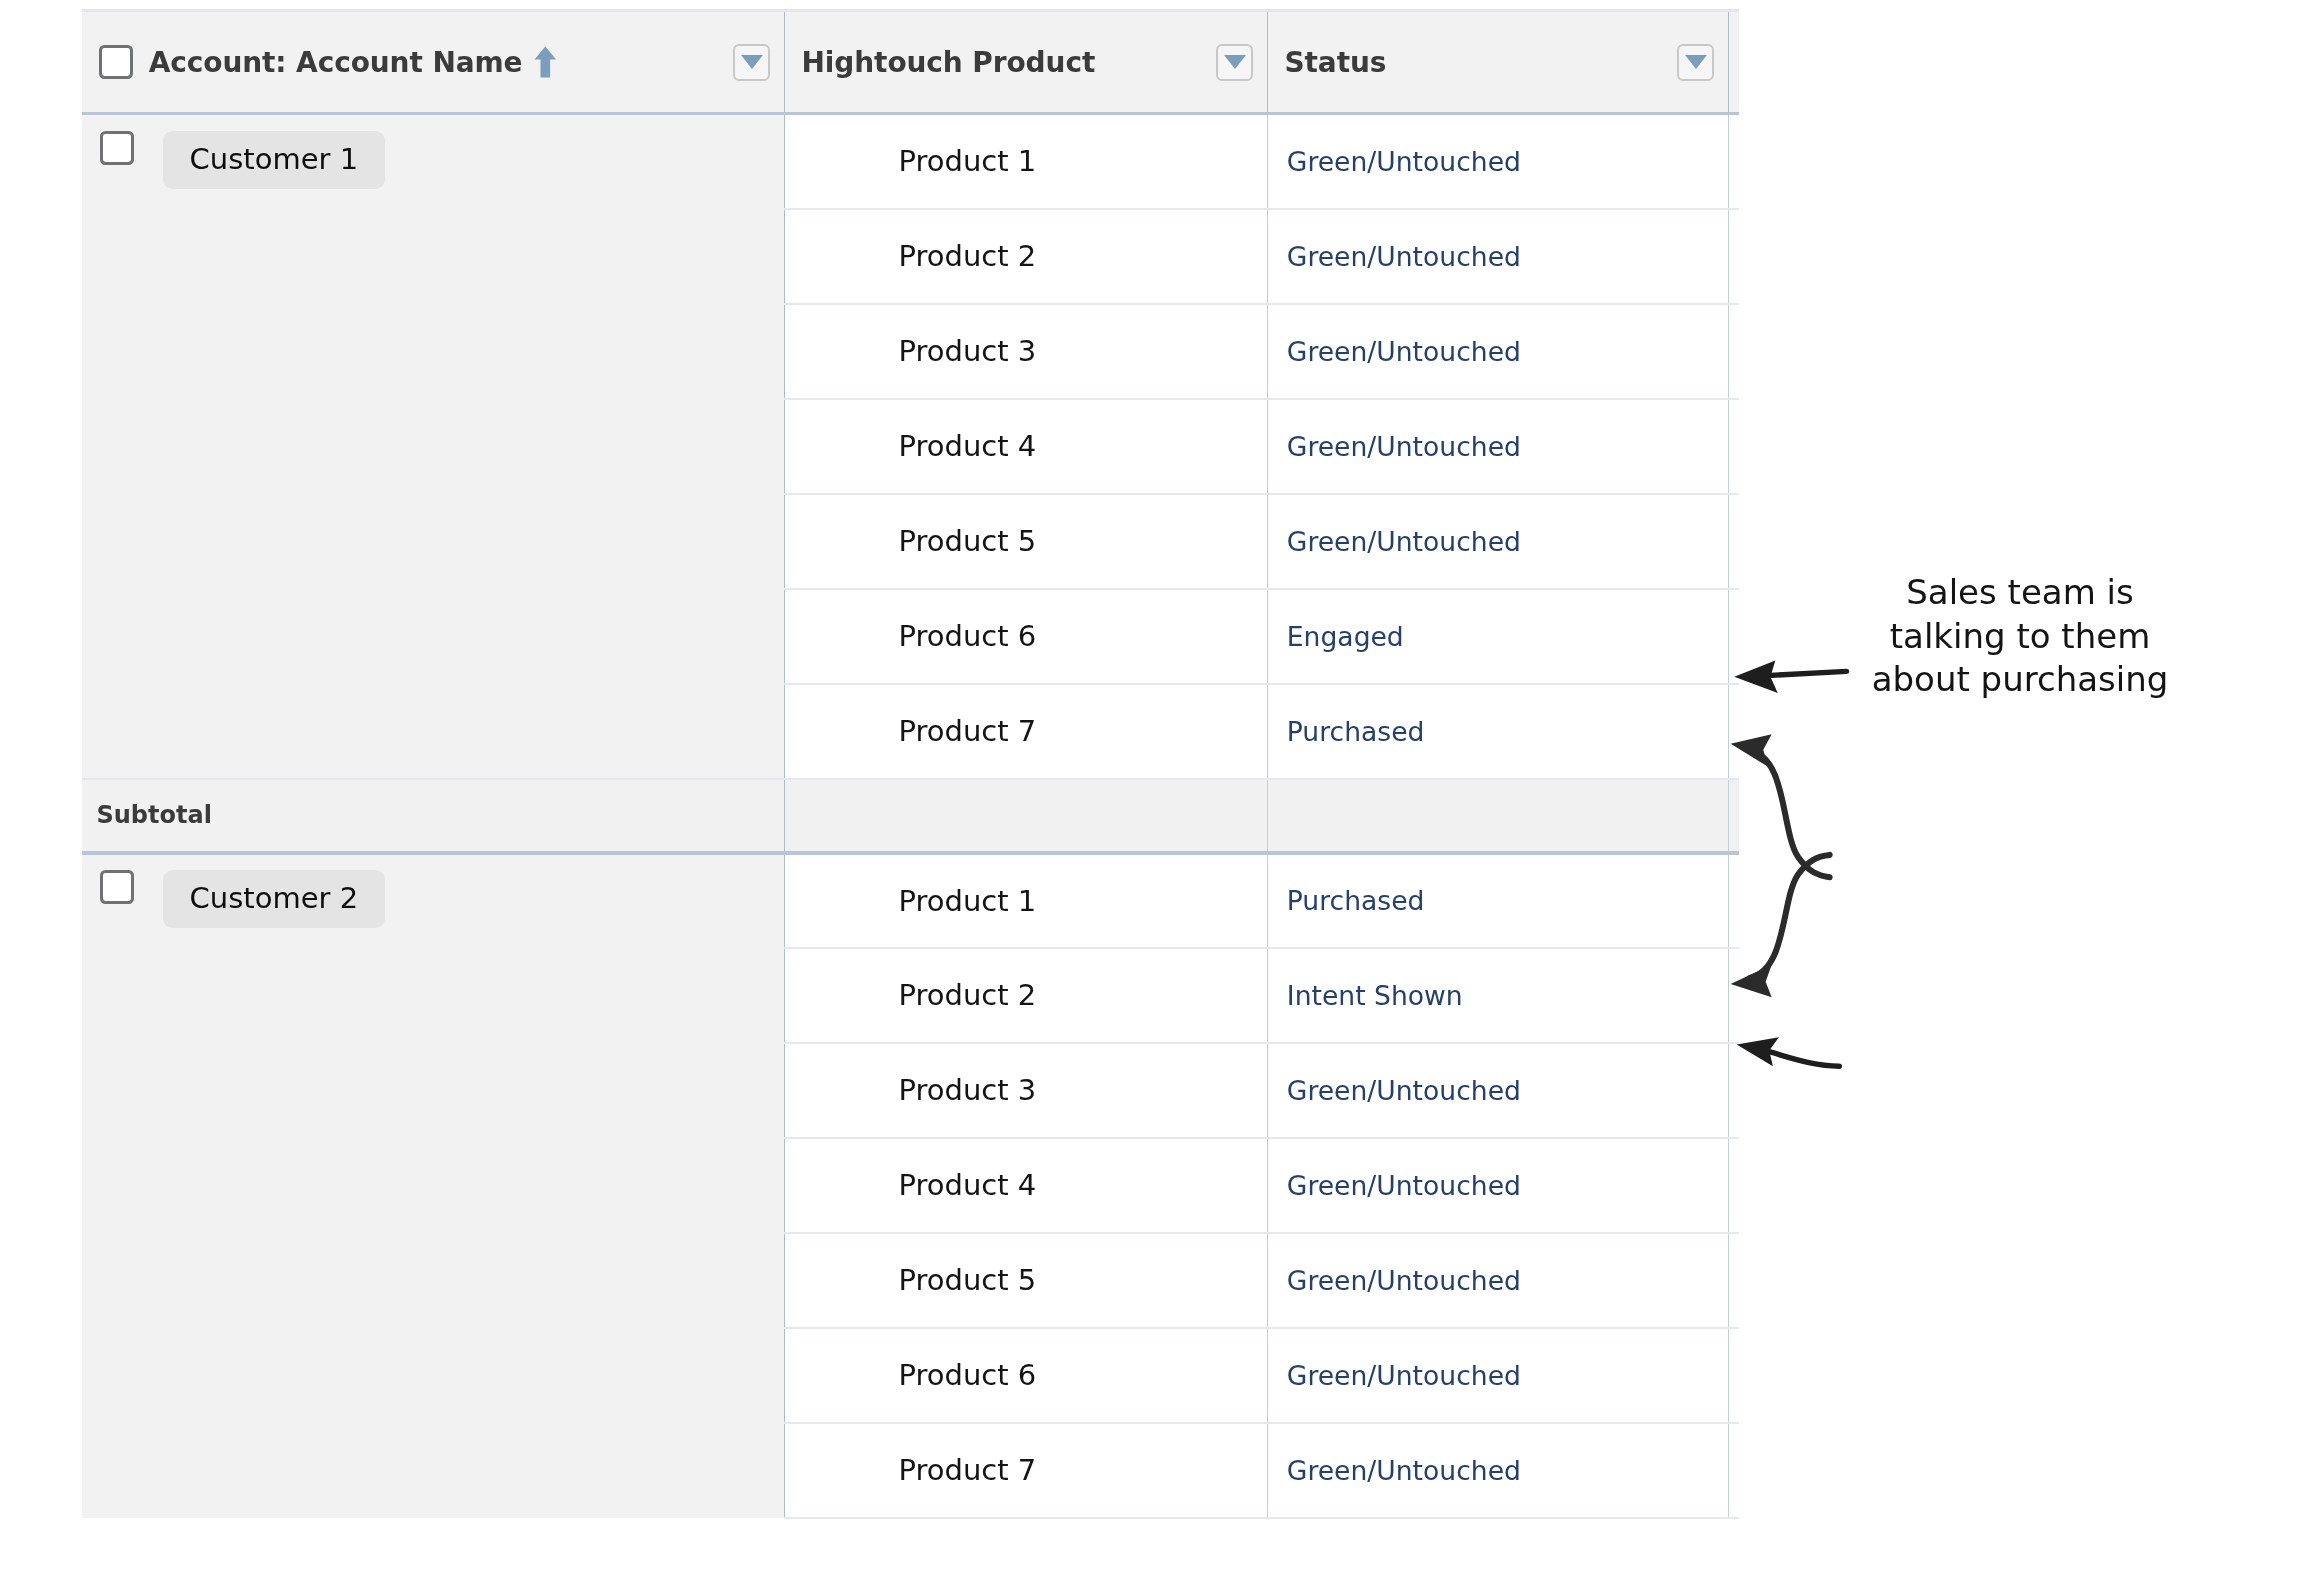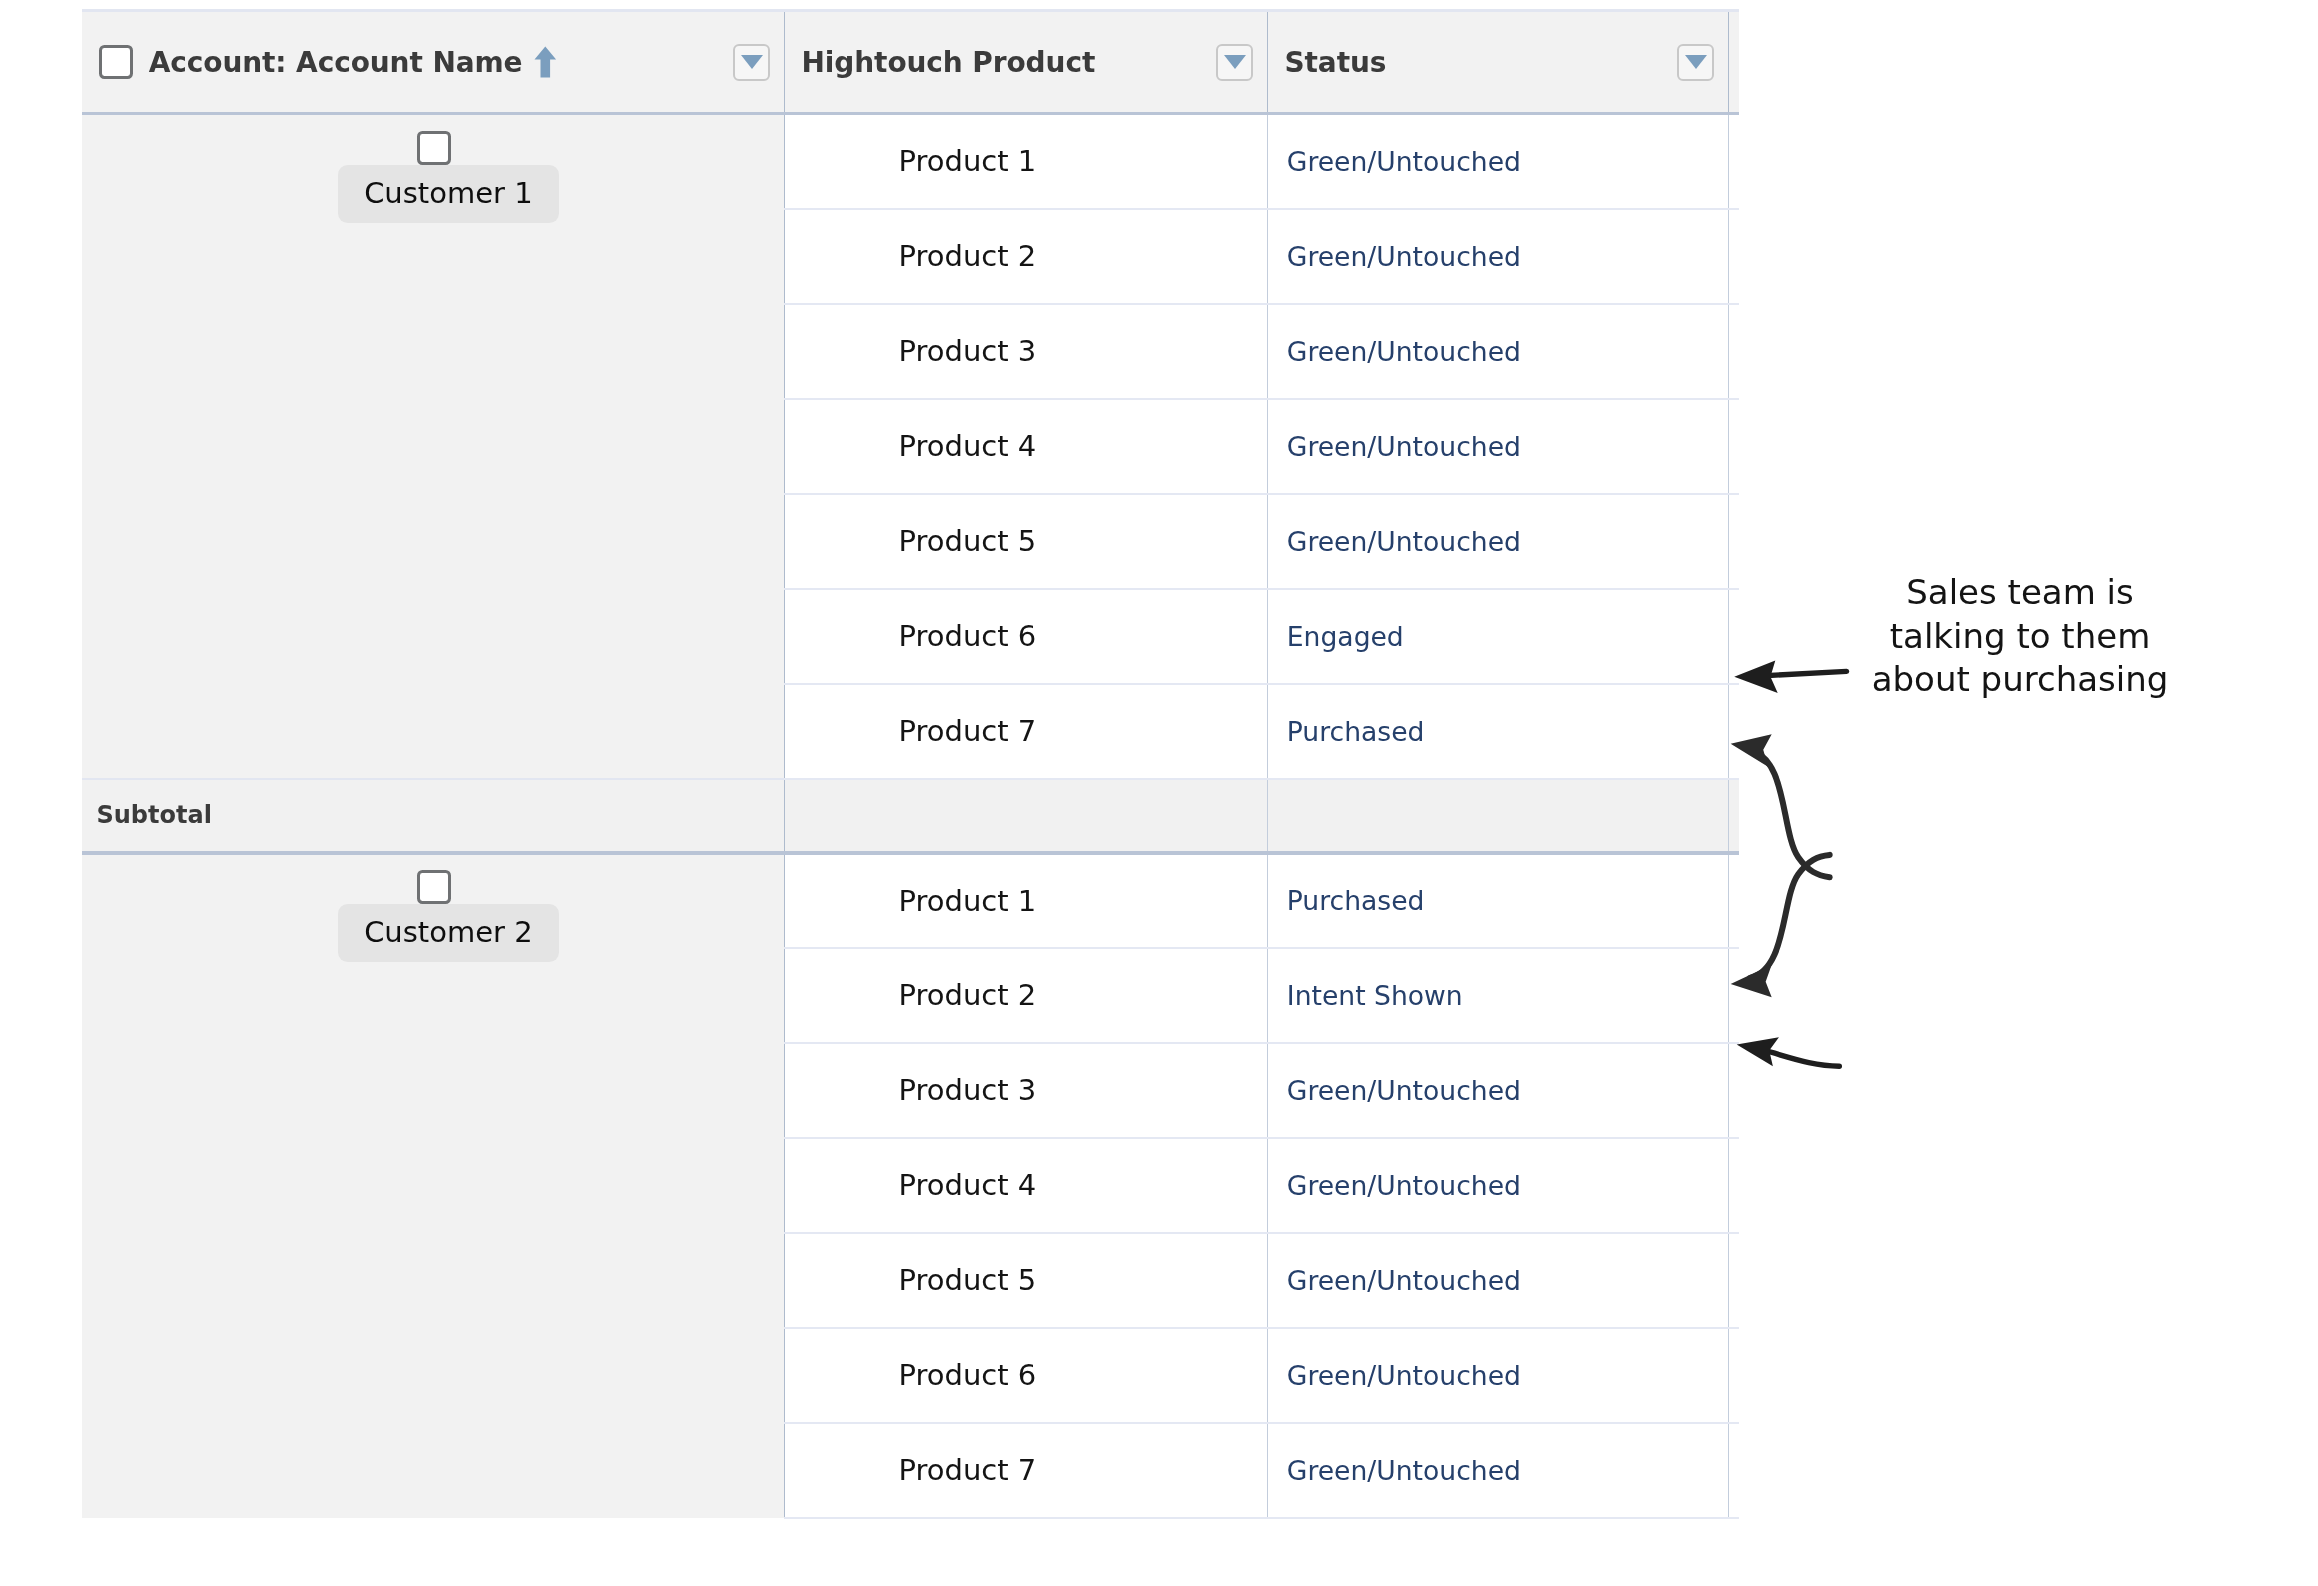--- a/index.html
+++ b/index.html
@@ -122,23 +122,21 @@
   }
   tbody td.tail-cell {
     border-right: none;
     border-left: 1.8px solid #c3cddc;
     border-bottom: 2.4px solid #e4e8f3;
     background: #ffffff;
   }
 
   .acct-inner {
     display: flex;
-    align-items: center;
     padding: 15.7px 0 0 18px;
-    flex-direction: column;
   }
   .acct-pill {
     background: #e4e4e4;
     border-radius: 9.7px;
     padding: 11px 26.6px 13.3px 26.6px;
     font-size: 29px;
     color: #0e0e0e;
     white-space: nowrap;
     margin-left: 13.3px;
   }

